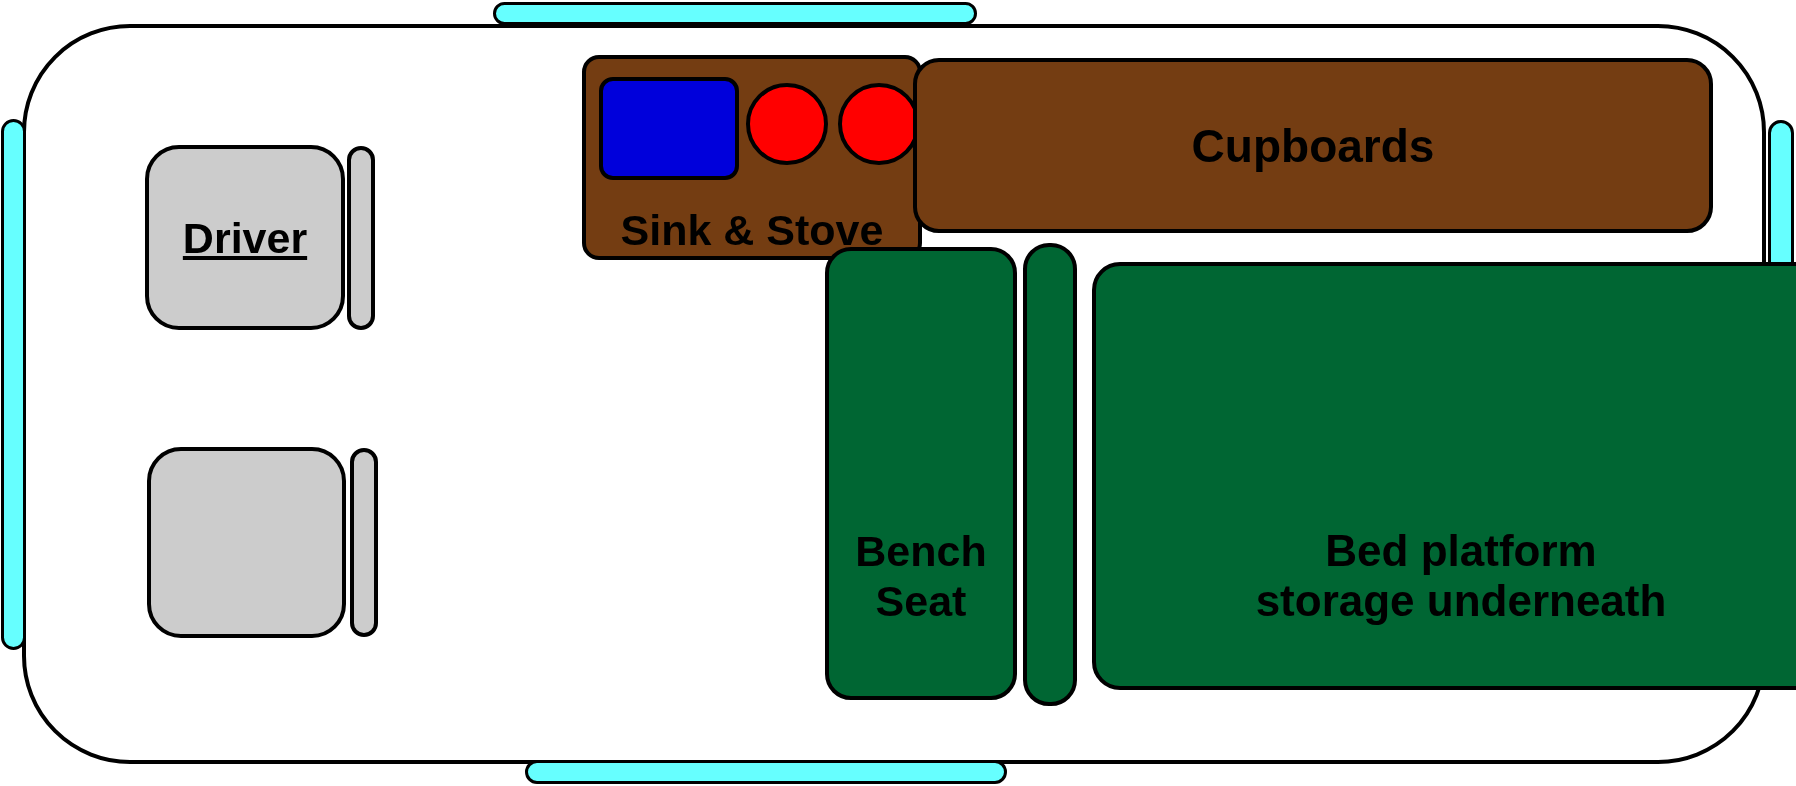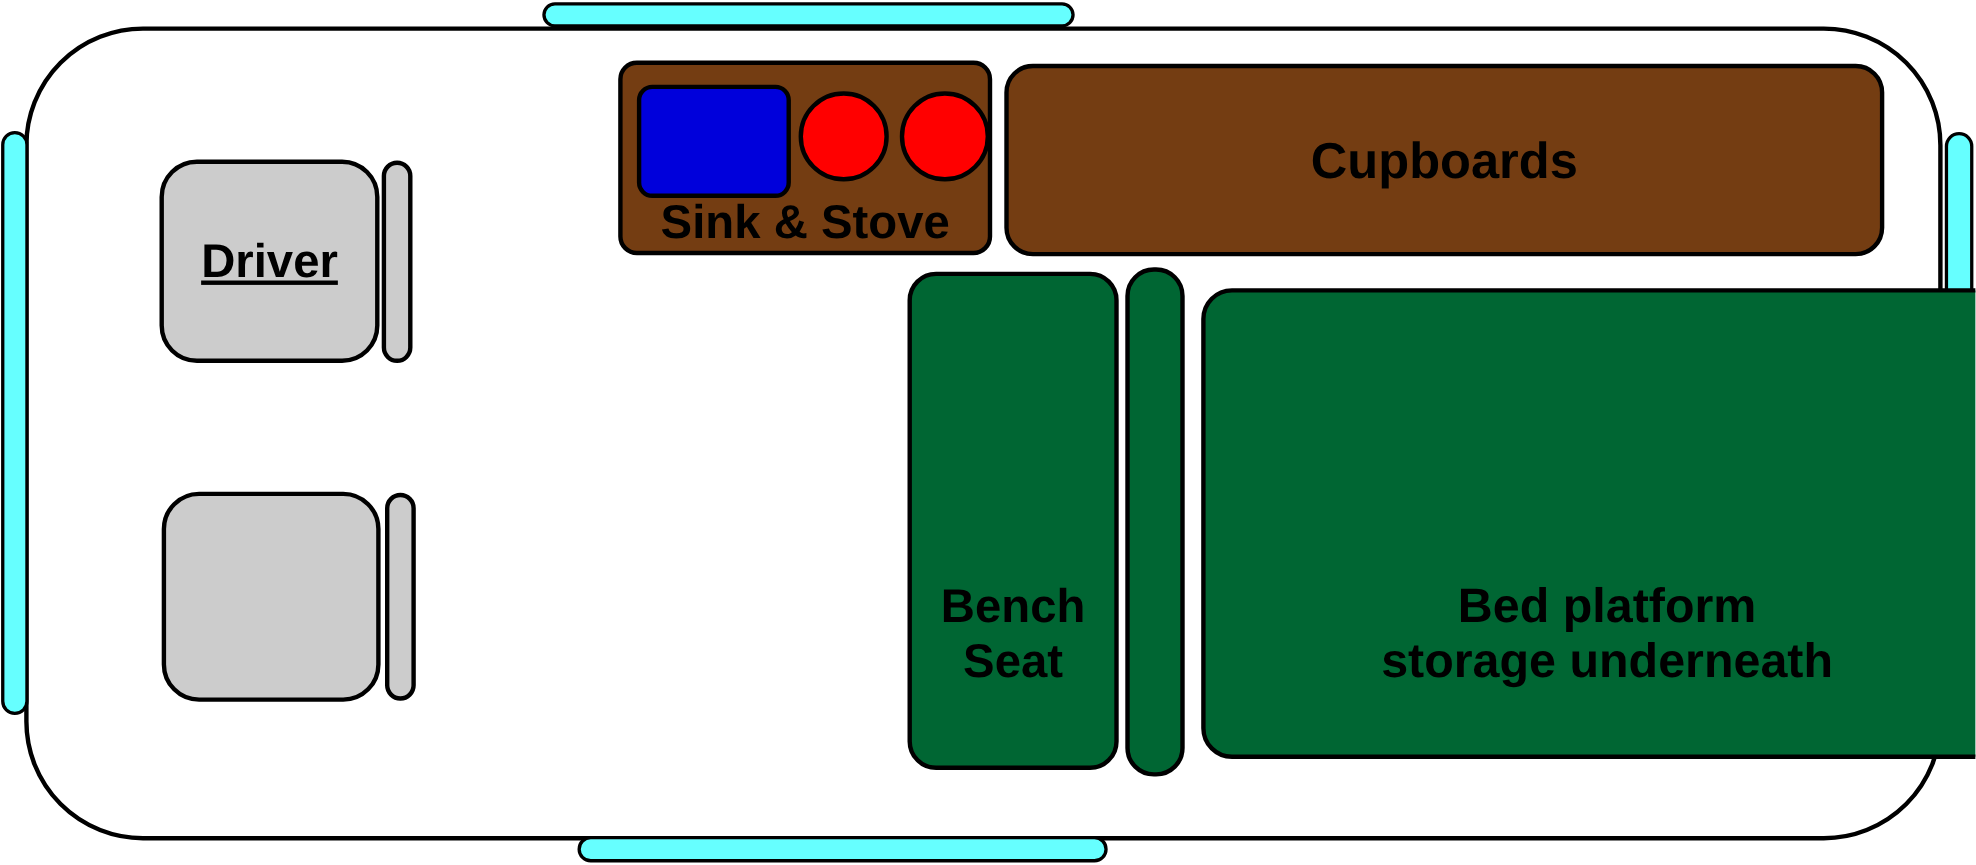--- a/index.html
+++ b/index.html
@@ -33,21 +33,21 @@
   #window-left   { left: 1px;    top: 119px; width: 25px;  height: 531px; }
   #window-right-upper { left: 1768px; top: 120px; width: 26px; height: 224px; }
   #window-right-lower { left: 1768px; top: 348px; width: 26px; height: 320px; }
   .seat { background: #cccccc; border-radius: 34px; }
   #driver-seat    { left: 145px; top: 145px; width: 200px; height: 185px;
                     display: flex; align-items: center; justify-content: center; }
   #driver-backrest    { left: 347px; top: 146px; width: 28px; height: 184px; border-radius: 14px; }
   #passenger-seat { left: 147px; top: 447px; width: 199px; height: 191px; }
   #passenger-backrest { left: 350px; top: 448px; width: 28px; height: 189px; border-radius: 14px; }
   .cabinet { background: #743d12; border-radius: 26px; }
-  #sink-stove-unit { left: 562px; top: 55px; width: 340px; height: 177px; border-radius: 17px; }
+  #sink-stove-unit { left: 582px; top: 55px; width: 340px; height: 205px; border-radius: 17px; }
   #sink-basin { left: 13px; top: 18px; width: 140px; height: 103px;
                 background: #0000db; border-radius: 14px; }
   .burner { width: 82px; height: 82px; background: #ff0000; border-radius: 50%; top: 24px; }
   #stove-burner-1 { left: 160px; }
   #stove-burner-2 { left: 252px; }
   #sink-stove-label {
     position: absolute; left: 0; right: 0; bottom: 2px;
     text-align: center; font-size: 43px; line-height: 48px;
   }
   #cupboards-unit { left: 913px; top: 58px; width: 800px; height: 175px;

